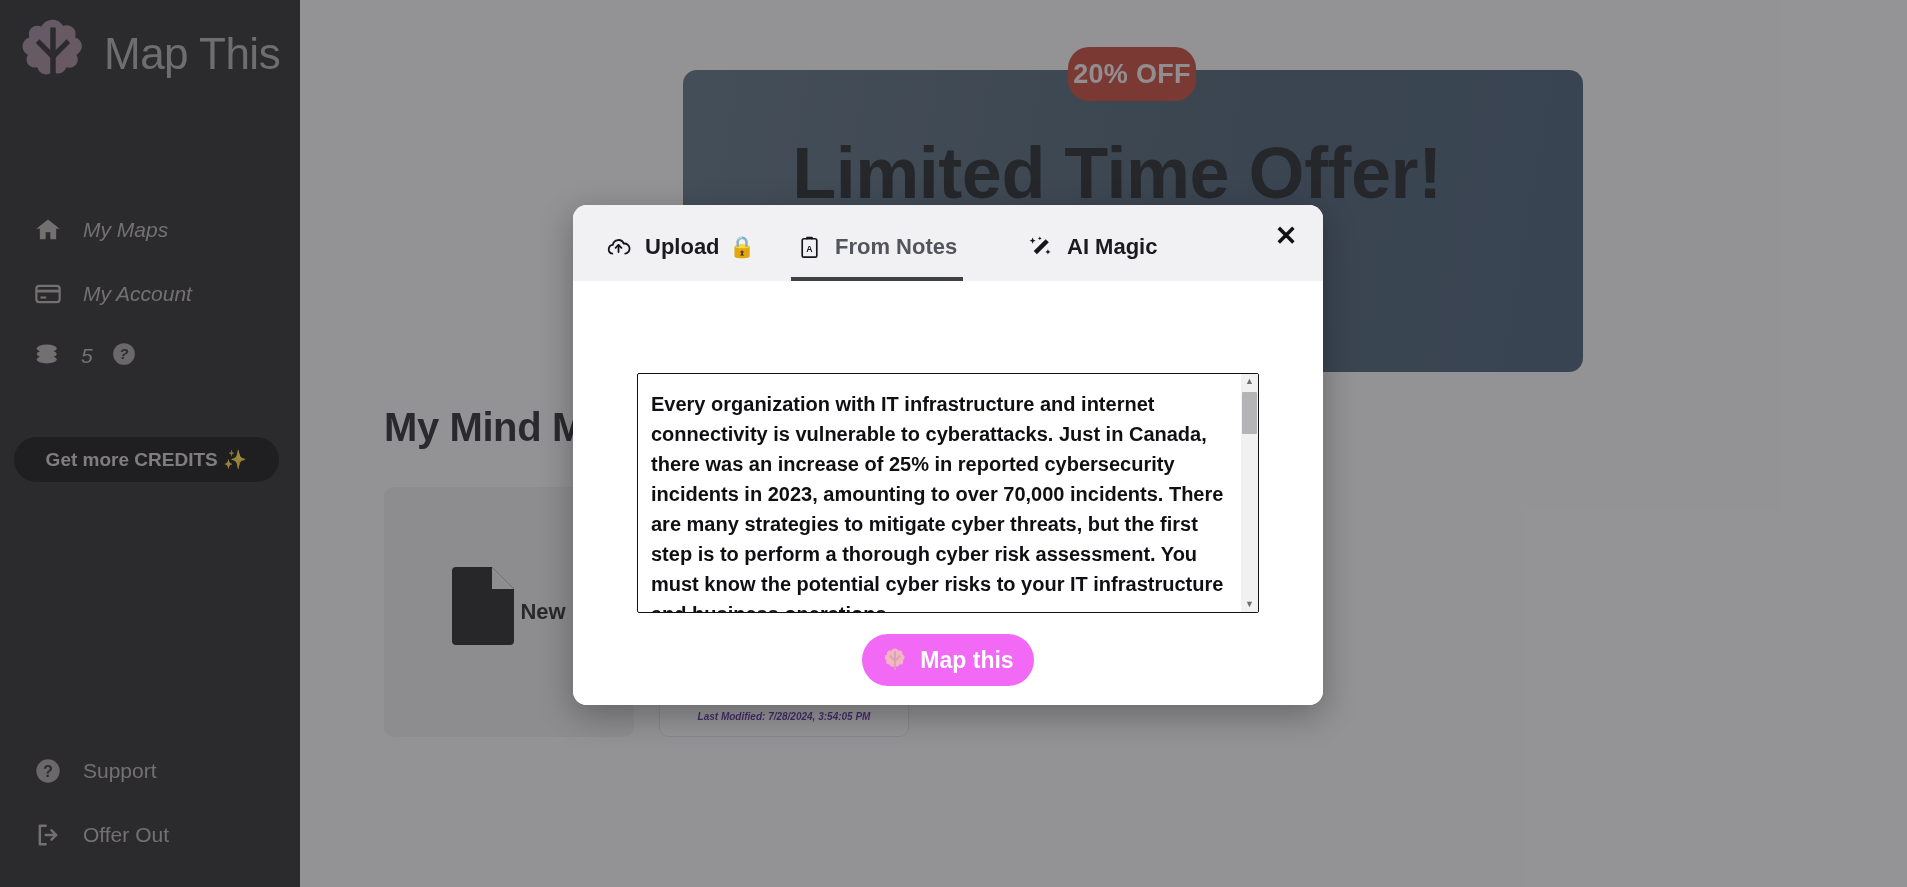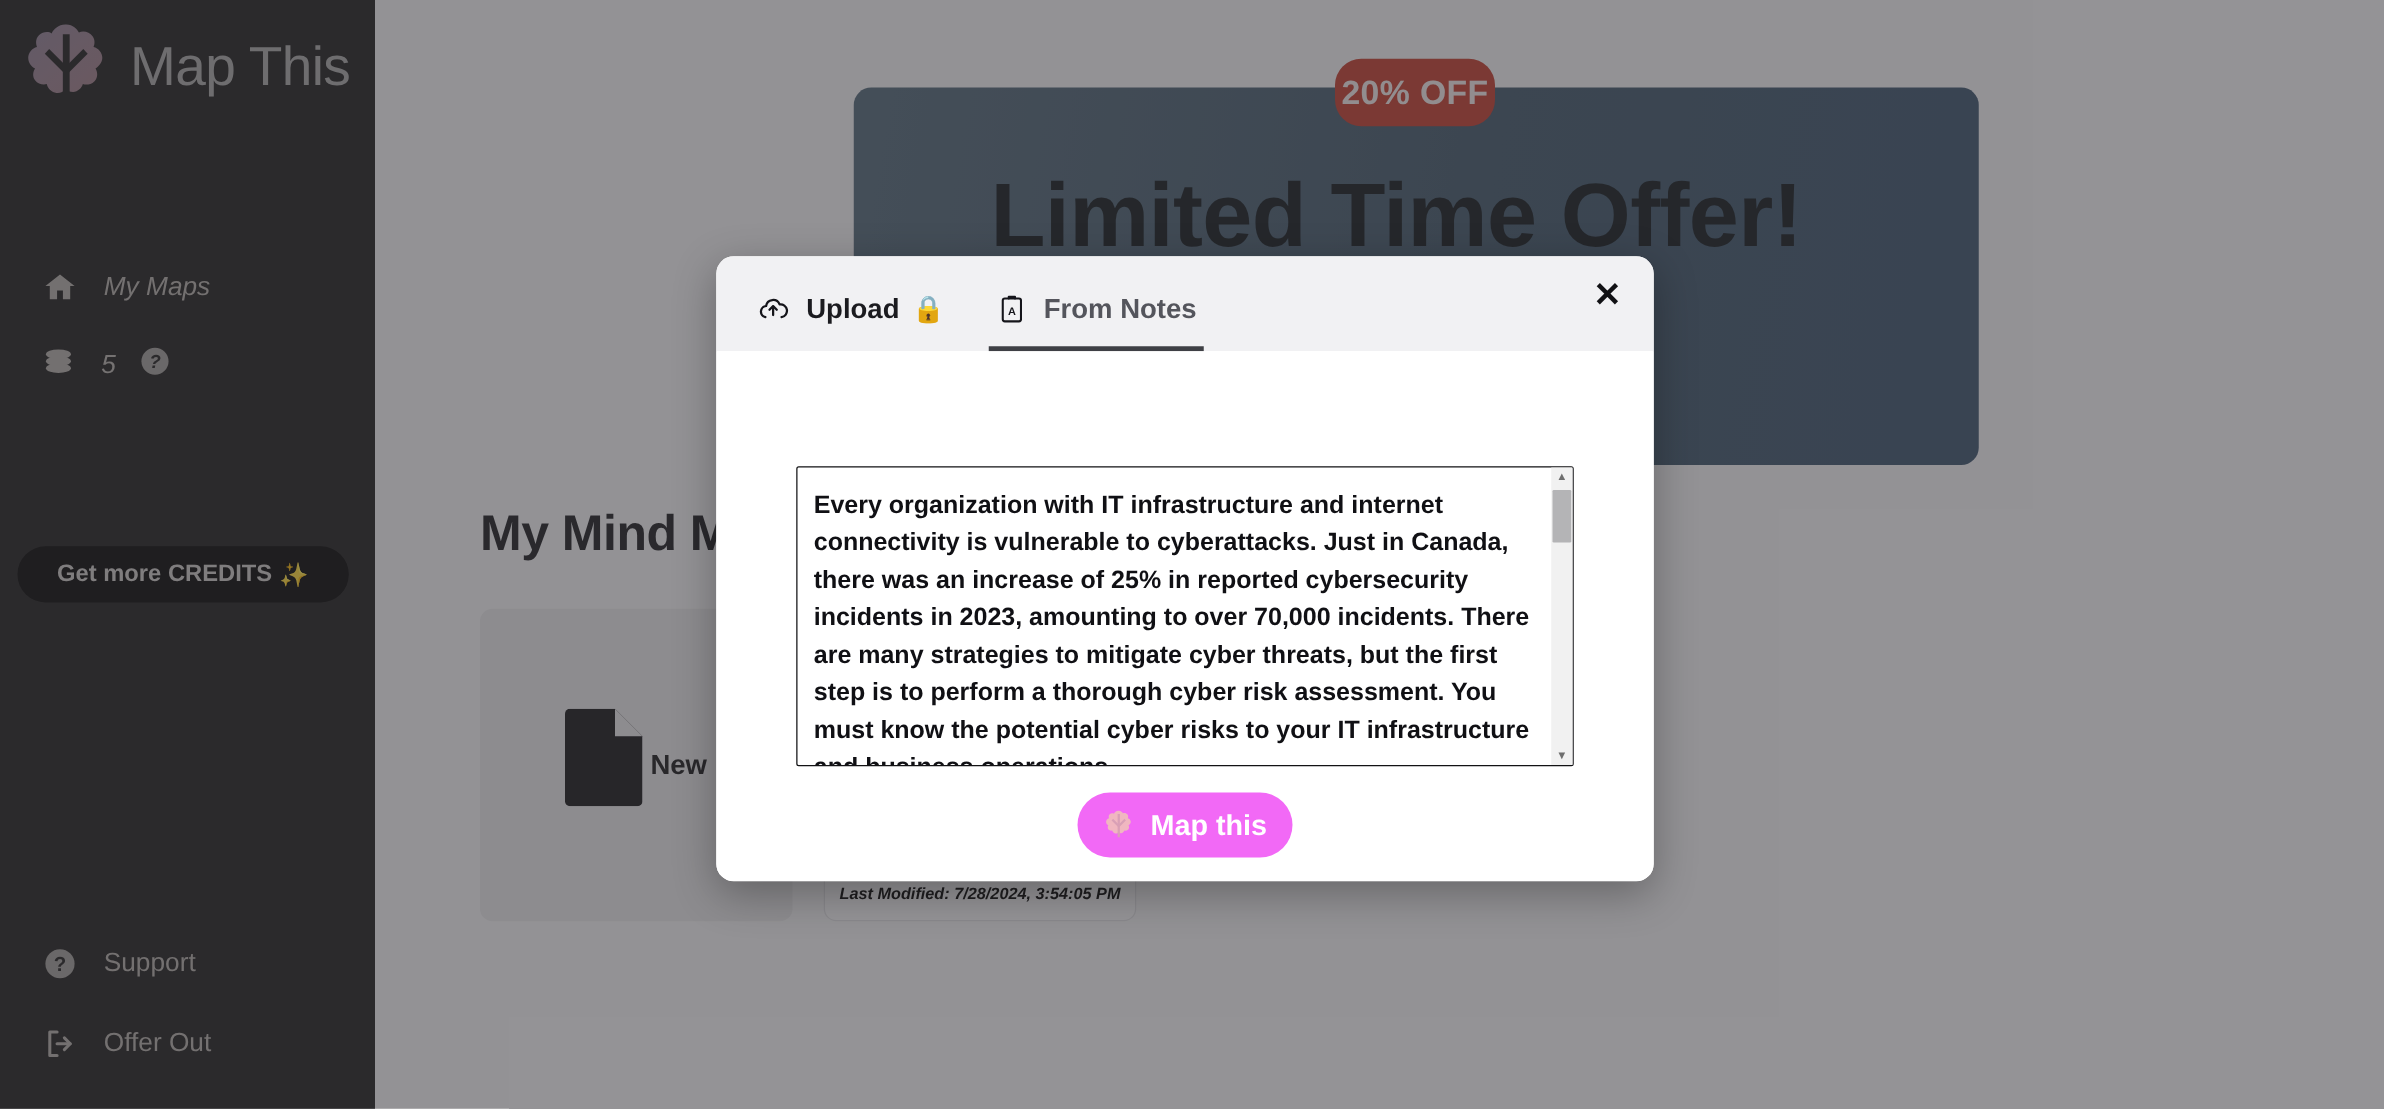--- a/index.html
+++ b/index.html
@@ -97,21 +97,21 @@
   .card-new .doc-ic { margin-bottom: 8px; }
   .card-new .lbl { font-size: 22px; font-weight: 700; color: #161618; }
   .card-map {
     width: 250px; height: 250px;
     background: #f7f7f9; border: 1px solid #dedee2; border-radius: 10px;
     position: relative; cursor: pointer;
   }
   .card-map .modified {
     position: absolute; left: 0; bottom: 14px; width: 100%;
     text-align: center;
-    font-size: 13px; font-style: italic; font-weight: 700; color: #000000;
+    font-size: 10px; font-style: italic; font-weight: 700; color: #4c1d95;
   }
 
   
   #overlay {
     position: absolute; left: 0; top: 0;
     width: 1907px; height: 887px;
     background: rgba(60,58,62,0.52);
     z-index: 20;
   }
 
@@ -224,20 +224,30 @@
 
     <div class="nav-item">
       <span class="ic">
         <svg width="28" height="28" viewBox="0 0 24 24" fill="#b0aca8">
           <path d="M12 3L2 11h3v9h5v-6h4v6h5v-9h3L12 3z"></path>
         </svg>
       </span>
       <span>My Maps</span>
     </div>
 
+    <div class="nav-item">
+      <span class="ic">
+        <svg width="28" height="28" viewBox="0 0 24 24" fill="none" stroke="#b0aca8" stroke-width="1.9">
+          <rect x="2" y="5" width="20" height="14" rx="2.5"></rect>
+          <path d="M2 9.5h20" stroke-width="2.4"></path>
+          <path d="M5.5 15h5" stroke-width="1.8"></path>
+        </svg>
+      </span>
+      <span>My Account</span>
+    </div>
 
     <div class="credits-row">
       <span class="ic">
         <svg width="30" height="30" viewBox="0 0 24 24" fill="#b0aca8">
           <ellipse cx="11" cy="7.5" rx="8" ry="3.1"></ellipse>
           <ellipse cx="11" cy="12" rx="8" ry="3.1"></ellipse>
           <ellipse cx="11" cy="16.4" rx="8" ry="3.1"></ellipse>
         </svg>
       </span>
       <span class="credits-count">5</span>
@@ -325,20 +335,31 @@
       <span class="tic">
         <svg width="25" height="25" viewBox="0 0 24 24" fill="none" stroke="#15151a" stroke-width="1.6" stroke-linejoin="round">
           <rect x="5" y="3.6" width="14" height="17.6" rx="1.6"></rect>
           <path d="M9.6 3.6V2.4h4.8v1.2" stroke-linecap="round"></path>
           <text x="12" y="16.4" font-size="8.4" font-weight="bold" text-anchor="middle" fill="#15151a" stroke="none" font-family="Liberation Sans, sans-serif">A</text>
         </svg>
       </span>
       <span>From Notes</span>
     </div>
 
+    <div class="tab tab-magic">
+      <span class="tic">
+        <svg width="27" height="27" viewBox="0 0 24 24" fill="#15151a">
+          <path d="M16.6 4.6l2.8 2.8L8.8 18 6 15.2z"></path>
+          <path d="M5 3.2l.8 1.9 1.9.8-1.9.8L5 8.6l-.8-1.9-1.9-.8 1.9-.8z"></path>
+          <path d="M18.6 13.6l.7 1.6 1.6.7-1.6.7-.7 1.6-.7-1.6-1.6-.7 1.6-.7z"></path>
+          <path d="M11.4 2.2l.5 1.2 1.2.5-1.2.5-.5 1.2-.5-1.2-1.2-.5 1.2-.5z"></path>
+        </svg>
+      </span>
+      <span>AI Magic</span>
+    </div>
 
     <button id="close-btn">✕</button>
   </div>
 
   <div class="modal-body">
 
     <div class="notes-wrap">
       <textarea id="notes-input" placeholder="Paste your notes here..." style="">Every organization with IT infrastructure and internet connectivity is vulnerable to cyberattacks. Just in Canada, there was an increase of 25% in reported cybersecurity incidents in 2023, amounting to over 70,000 incidents. There are many strategies to mitigate cyber threats, but the first step is to perform a thorough cyber risk assessment. You must know the potential cyber risks to your IT infrastructure and business operations.</textarea>
       <div class="fake-scroll">
         <span class="arr">▲</span>

